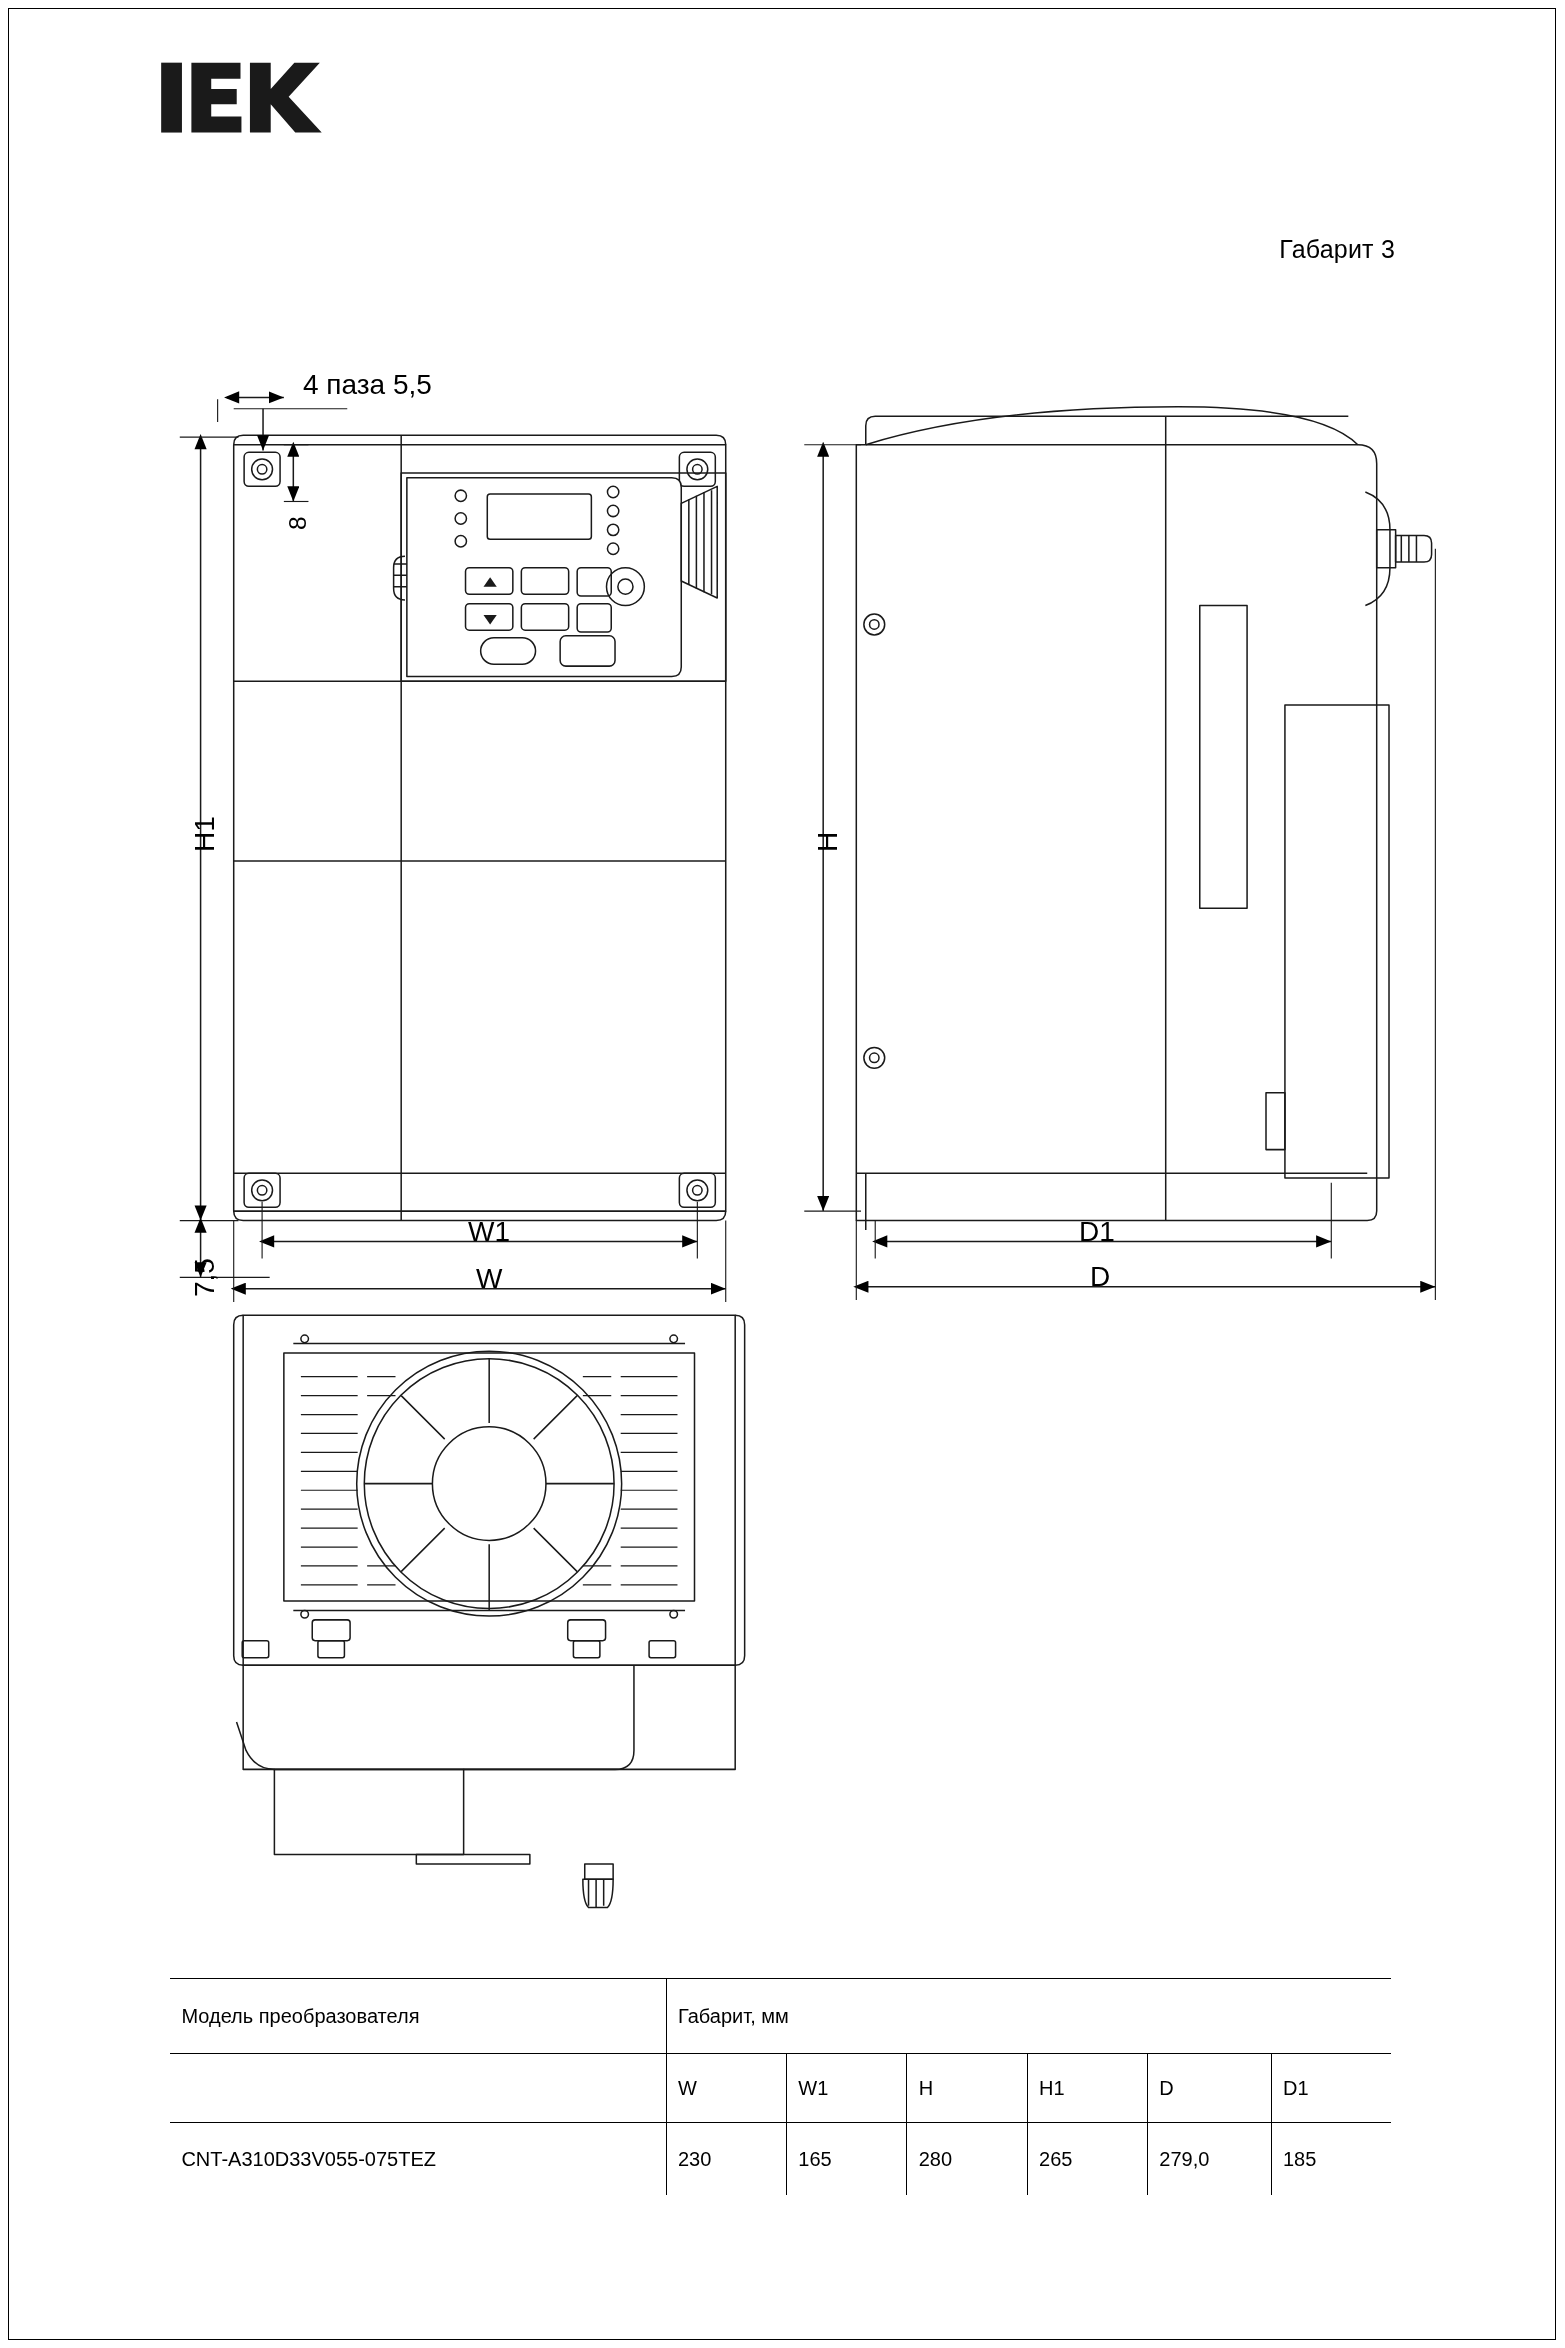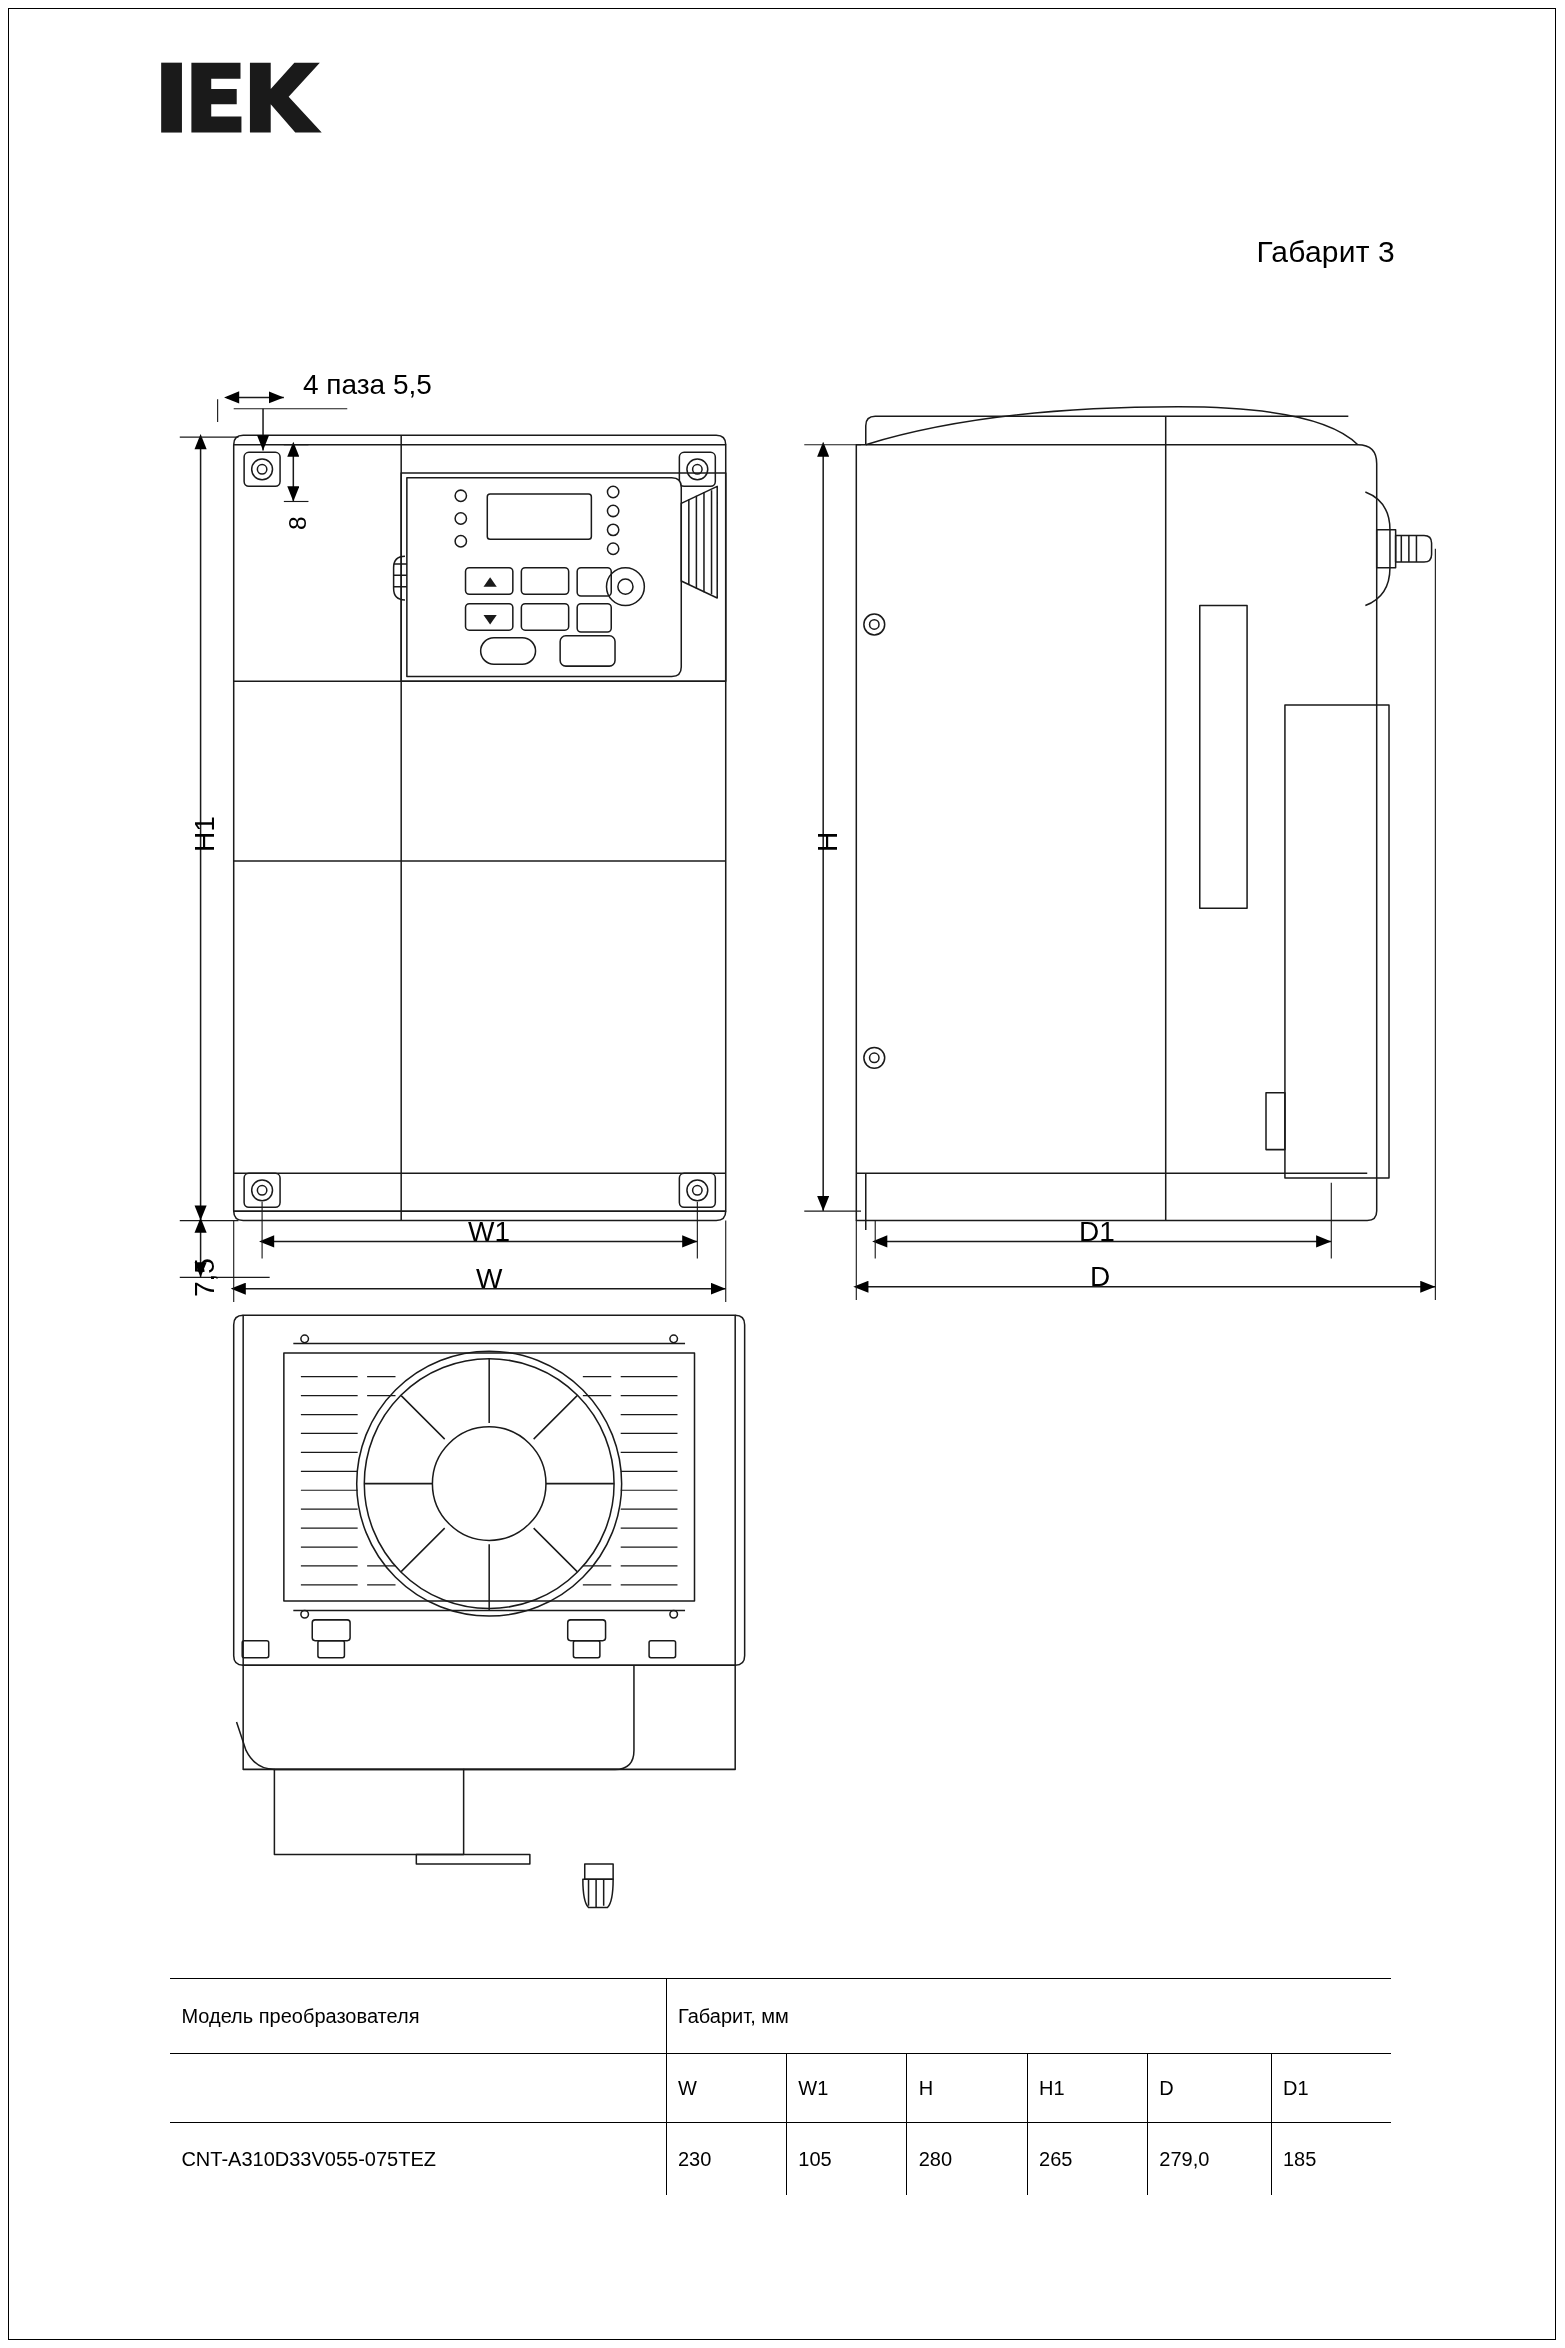--- a/index.html
+++ b/index.html
@@ -35,21 +35,21 @@
     top: 57px;
     width: 180px;
     height: 85px;
   }
 
   
   .doc-title {
     position: absolute;
     right: 170px;
     top: 235px;
-    font-size: 30px;
+    font-size: 25px;
     letter-spacing: 0.2px;
   }
 
   
   .drawings {
     position: absolute;
     left: 0;
     top: 0;
     width: 1565px;
     height: 1987px;
@@ -309,21 +309,21 @@
         <td class="vline col-dim">W</td>
         <td class="vline col-dim">W1</td>
         <td class="vline col-dim">H</td>
         <td class="vline col-dim">H1</td>
         <td class="vline col-dim">D</td>
         <td class="vline col-dim">D1</td>
       </tr>
       <tr class="line-top row-h3">
         <td class="col-model">CNT-A310D33V055-075TEZ</td>
         <td class="vline">230</td>
-        <td class="vline">105</td>
+        <td class="vline">165</td>
         <td class="vline">280</td>
         <td class="vline">265</td>
         <td class="vline">279,0</td>
         <td class="vline">185</td>
       </tr>
     </tbody>
   </table>
 </div>
 
 

